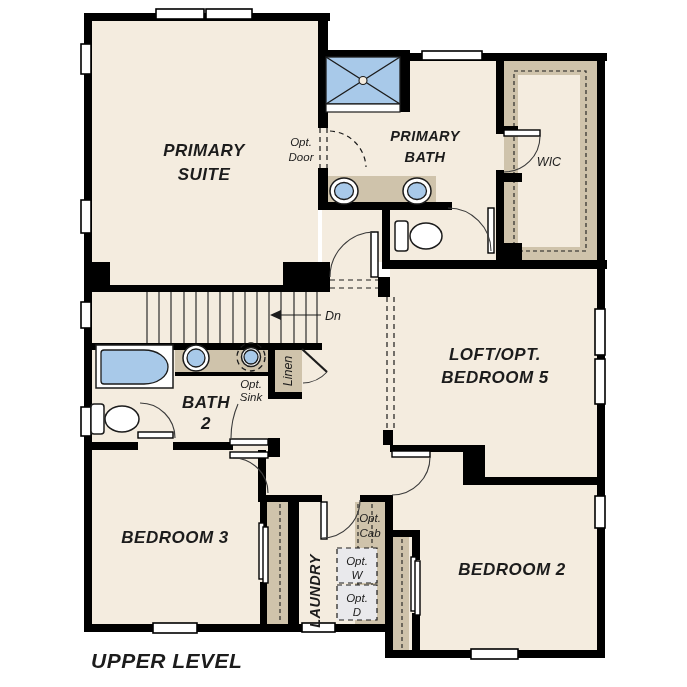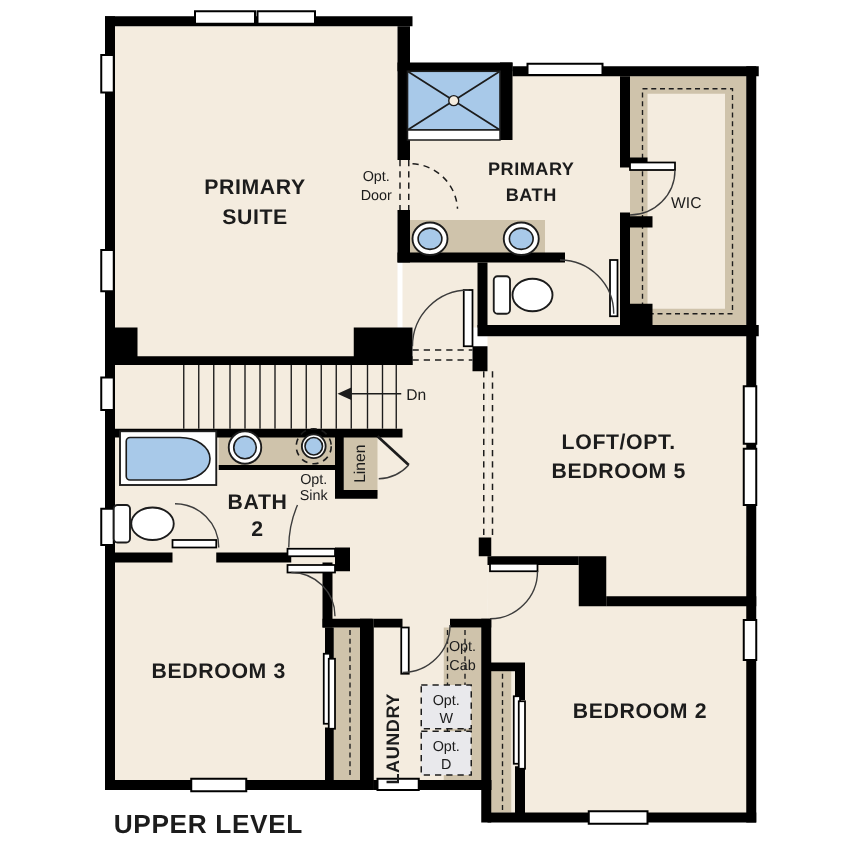--- a/index.html
+++ b/index.html
@@ -1,21 +1,21 @@
 <!DOCTYPE html>
 <html style="--wall: #000000; --floor: #f4ecdf; --outside: #ffffff; --cabinetry: #cfc3ab; --fixture_blue: #a8c9e9; --appliance_gray: #e9e9ec; --linework: #3c3c3c; --text: #1c1c1c;"><head>
 <meta charset="utf-8">
 <style>
   :root{
     --wall:#000000; --floor:#f4ecdf; --outside:#ffffff; --cabinetry:#cfc3ab;
     --fixture_blue:#a8c9e9; --appliance_gray:#e9e9ec; --linework:#3c3c3c; --text:#1c1c1c;
   }
   html,body{margin:0;padding:0;background:#fff;}
   #plan-wrap{position:relative;width:627px;height:687px;background:var(--outside);
-    font-family:"Liberation Sans", sans-serif;}
+    font-family:"Liberation Sans", sans-serif;font-style:italic;}
   svg{display:block;}
   .floor{fill:var(--floor);}
   .tan{fill:var(--cabinetry);}
   .wall{fill:var(--wall);}
   .window{fill:#ffffff;stroke:var(--wall);stroke-width:1.6;}
   .leaf{fill:#ffffff;stroke:var(--wall);stroke-width:1.4;}
   .arc{fill:none;stroke:var(--linework);stroke-width:1.1;}
   .dash{fill:none;stroke:var(--text);stroke-width:1.2;stroke-dasharray:5 4;}
   .dashfine{fill:none;stroke:var(--text);stroke-width:1.1;stroke-dasharray:4 3;}
   .tread{fill:none;stroke:var(--text);stroke-width:1.1;}

